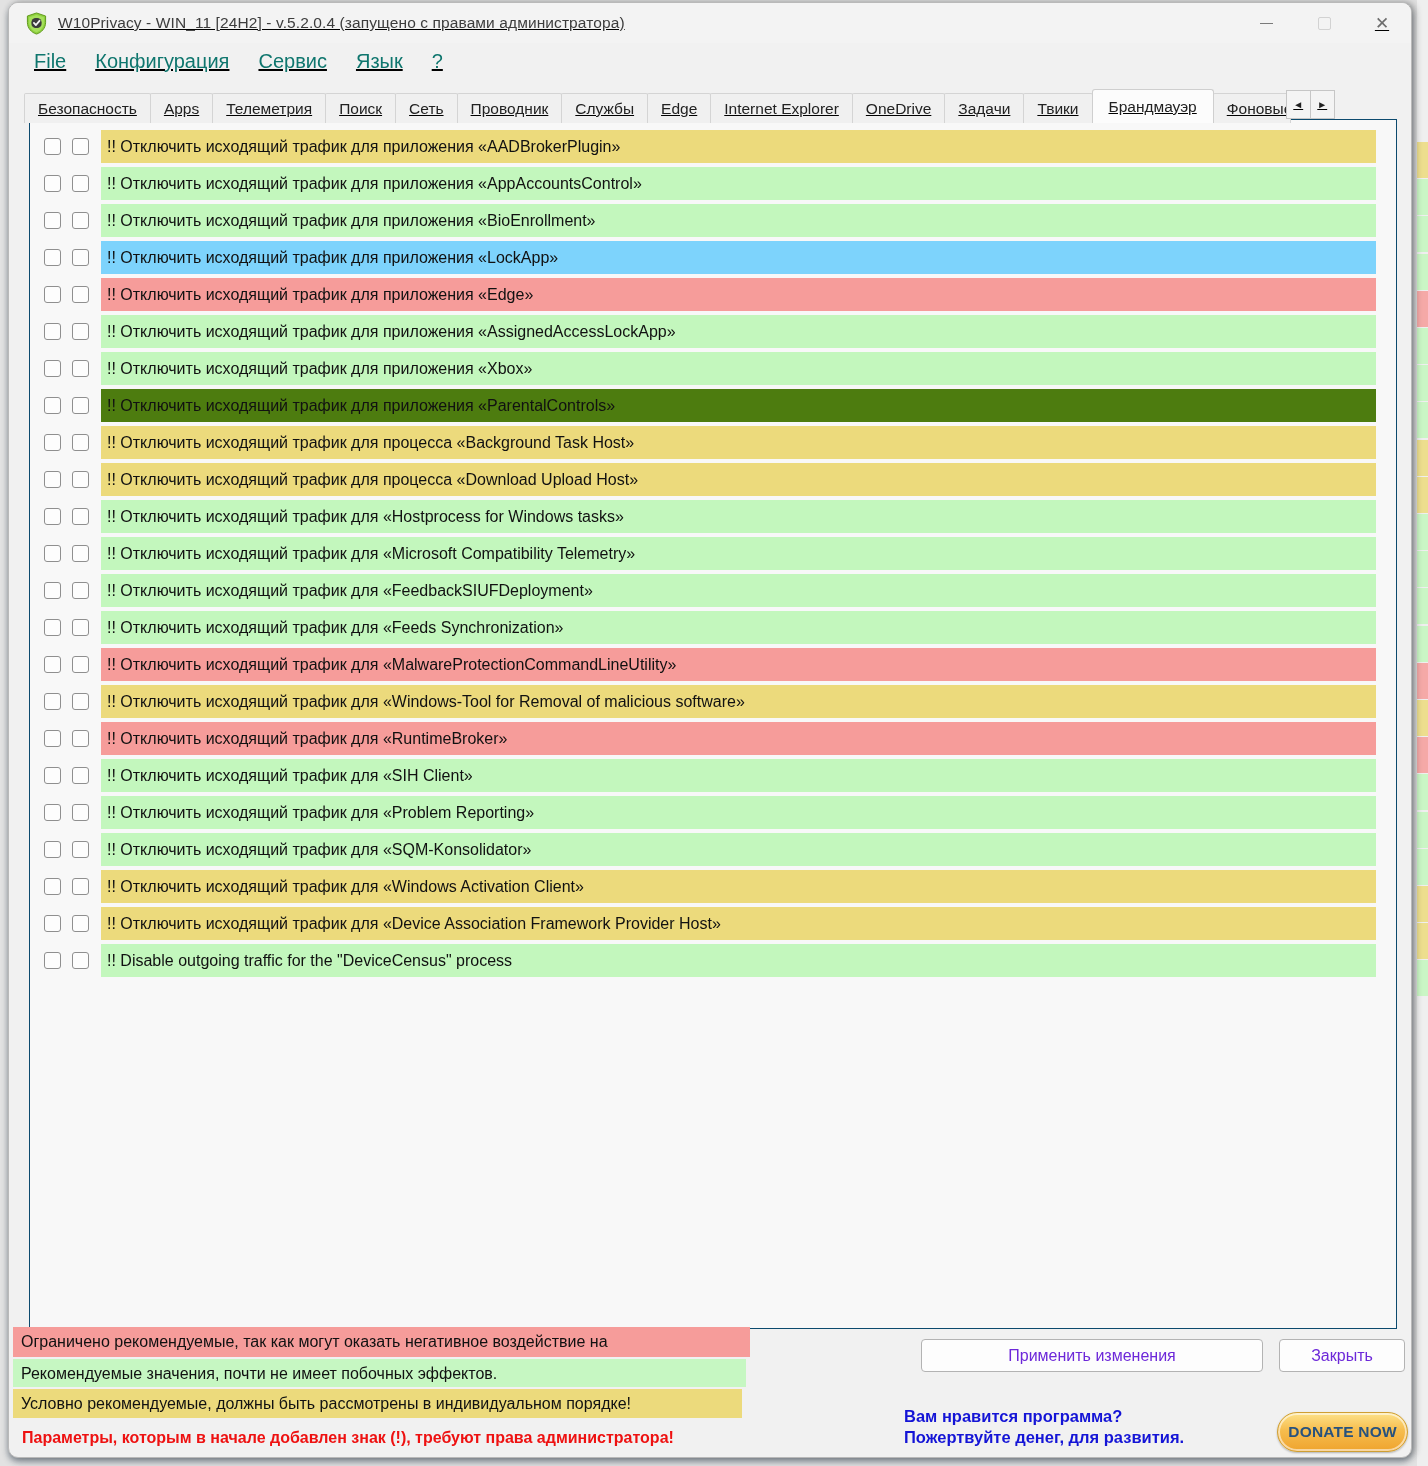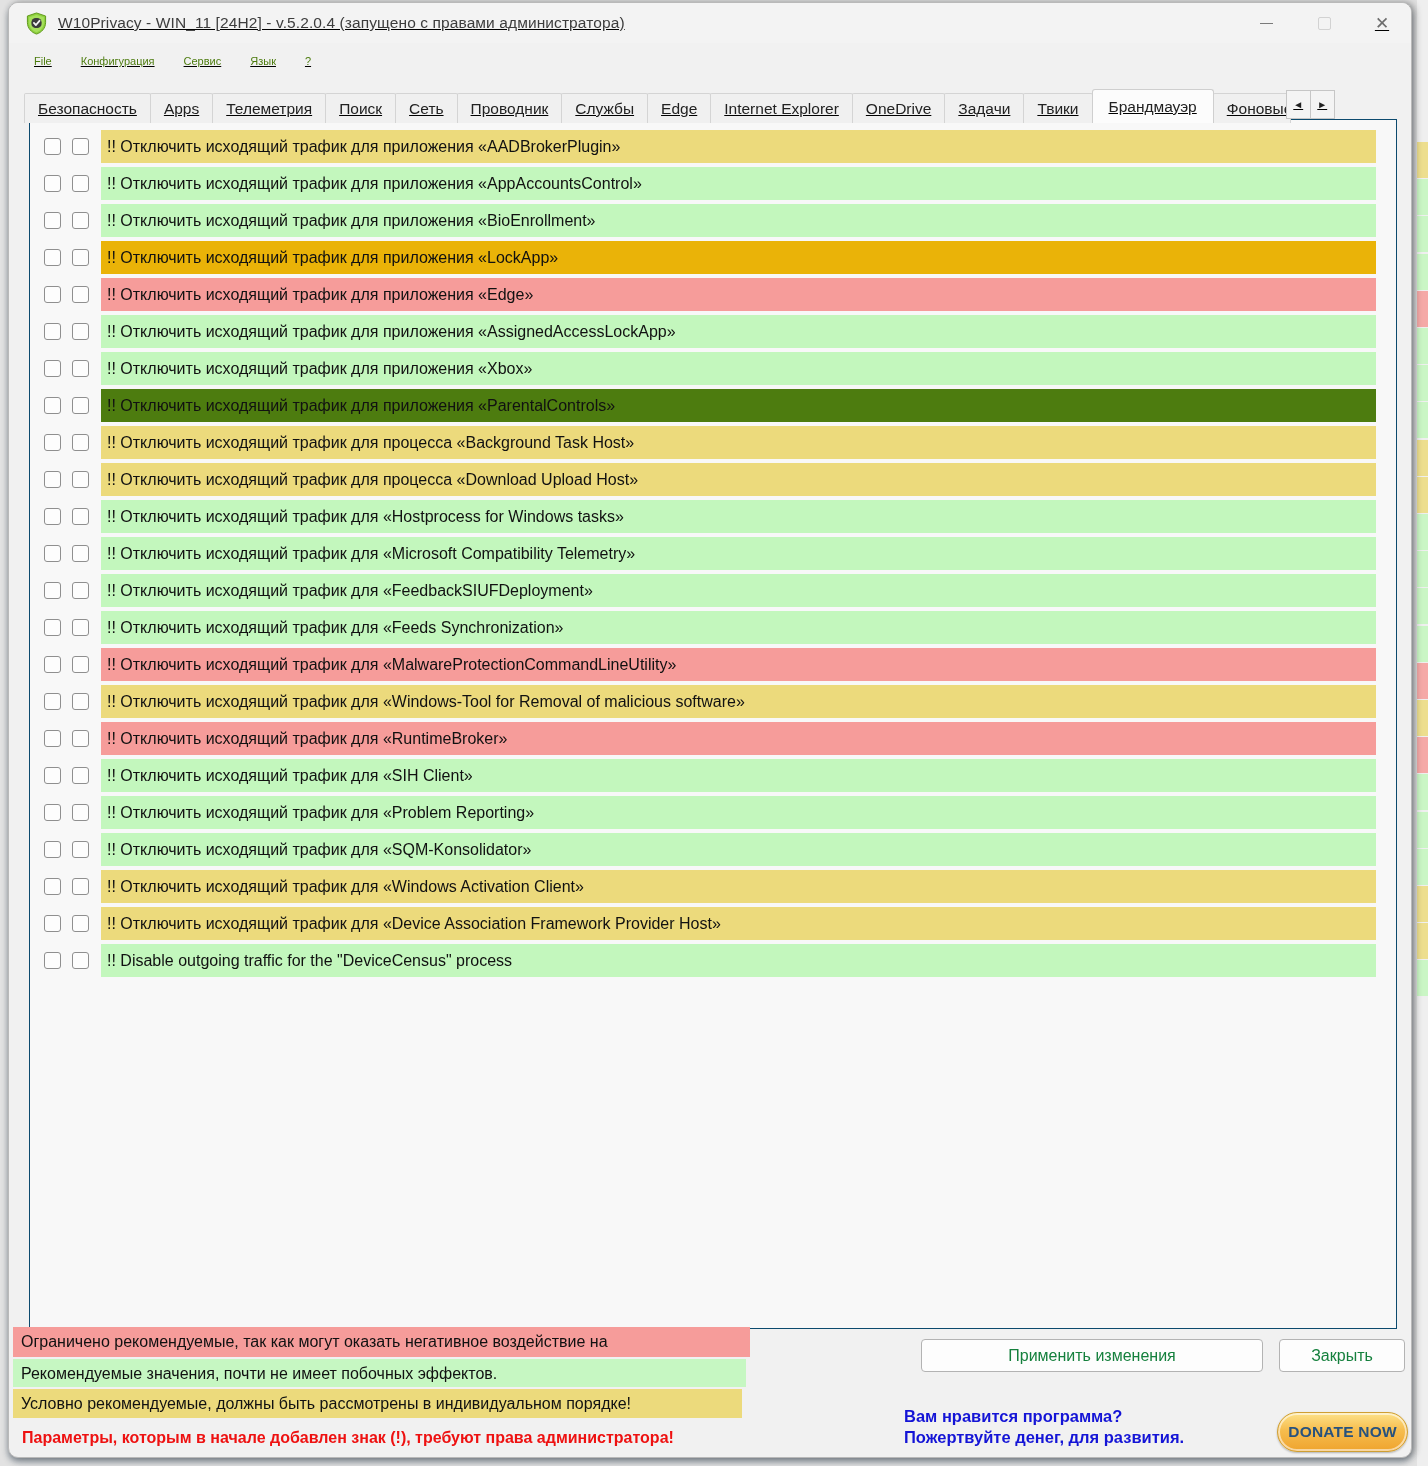--- a/index.html
+++ b/index.html
@@ -26,21 +26,21 @@
   .app-icon { width:23px; height:23px; margin-right:10px; flex:0 0 auto; }
   .title-text { font-size:15.5px; color:#3d3d3d; letter-spacing:.1px; }
   .win-controls { margin-left:auto; display:flex; height:100%; }
   .win-btn { width:58px; height:100%; display:flex; align-items:center; justify-content:center; color:#6d6d6d; font-size:15px; cursor:default; }
   .win-btn .min-glyph { width:13px; height:0; border-top:1.6px solid #7a7a7a; display:block; }
   .win-btn .max-glyph { width:13px; height:13px; border:1.6px solid #d2d2d2; border-radius:2px; display:block; }
   .win-btn.close { font-size:17px; color:#6d6d6d; }
 
   
   .menubar { height:36px; display:flex; align-items:center; padding-left:14px; background:#f1f1f1; }
-  .menu-item { font-size:11px; color:#4d7c0f; padding:4px 11px; margin-right:7px; }
+  .menu-item { font-size:20px; color:#0f766e; padding:4px 11px; margin-right:7px; }
 
   
   .tabstrip { display:flex; align-items:flex-end; padding-left:16px; margin-top:10px; position:relative; z-index:3; }
   .tab {
     height:30px; line-height:29px; padding:0 13px; font-size:15.5px; color:#222;
     background:#f0f0f0; border:1px solid #d4d4d4; border-bottom:none; margin-left:-1px;
     border-radius:2px 2px 0 0; white-space:nowrap;
   }
   .tab.selected {
     height:34px; line-height:33px; background:#fcfcfc; padding:0 16px;
@@ -77,21 +77,21 @@
   .legend-band .l1 { display:block; line-height:24px; }
   .legend-band .l2 { display:block; line-height:24px; }
   .legend-red   { width:737px; height:30px; }
   .legend-yellow{ width:729px; height:29px; }
   .legend-green { width:733px; height:28px; }
   .admin-note { margin-top:11px; padding-left:9px; font-size:16px; font-weight:bold; color:#ee1111; }
 
   
   .btn {
     position:absolute; height:33px; background:#fdfdfd; border:1px solid #b3b3b3;
-    border-radius:4px; font-size:16px; color:#15803d; text-align:center; line-height:31px;
+    border-radius:4px; font-size:16px; color:#6d28d9; text-align:center; line-height:31px;
     font-family:"Liberation Sans", sans-serif;
   }
   .btn-apply { left:912px; top:1336px; width:342px; }
   .btn-close { left:1270px; top:1336px; width:126px; }
   .donate-text { position:absolute; left:895px; top:1403px; font-size:16.5px; font-weight:bold; line-height:21px; }
   .donate-pill {
     position:absolute; left:1268px; top:1409px; width:131px; height:40px;
     border-radius:20px; border:1px solid #cf9f33;
     background:linear-gradient(180deg,#fde28a 0%, #f6bd4e 45%, #efa42e 100%);
     box-shadow: inset 0 0 0 2px rgba(255,255,255,.55), 0 1px 2px rgba(0,0,0,.25);
@@ -198,21 +198,21 @@
         <div class="band" style="background: rgb(195, 247, 189);">!! Отключить исходящий трафик для приложения «AppAccountsControl»</div>
       </div>
       <div class="row">
         <span class="cb first"></span>
         <span class="cb second"></span>
         <div class="band" style="background: rgb(195, 247, 189);">!! Отключить исходящий трафик для приложения «BioEnrollment»</div>
       </div>
       <div class="row">
         <span class="cb first"></span>
         <span class="cb second"></span>
-        <div class="band" style="background: #eab308;">!! Отключить исходящий трафик для приложения «LockApp»</div>
+        <div class="band" style="background: #7dd3fc;">!! Отключить исходящий трафик для приложения «LockApp»</div>
       </div>
       <div class="row">
         <span class="cb first"></span>
         <span class="cb second"></span>
         <div class="band" style="background: rgb(246, 156, 154);">!! Отключить исходящий трафик для приложения «Edge»</div>
       </div>
       <div class="row">
         <span class="cb first"></span>
         <span class="cb second"></span>
         <div class="band" style="background: rgb(195, 247, 189);">!! Отключить исходящий трафик для приложения «AssignedAccessLockApp»</div>

